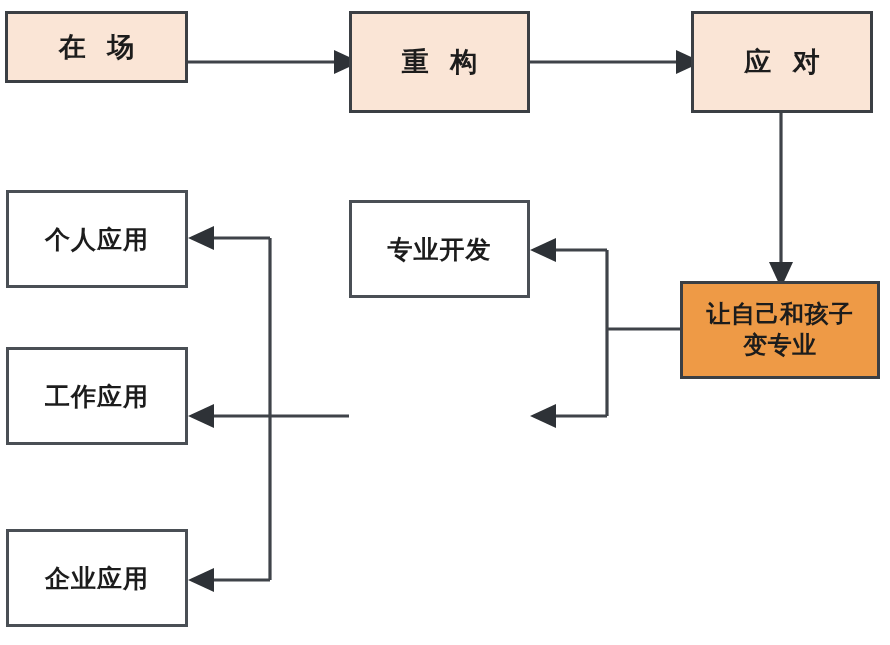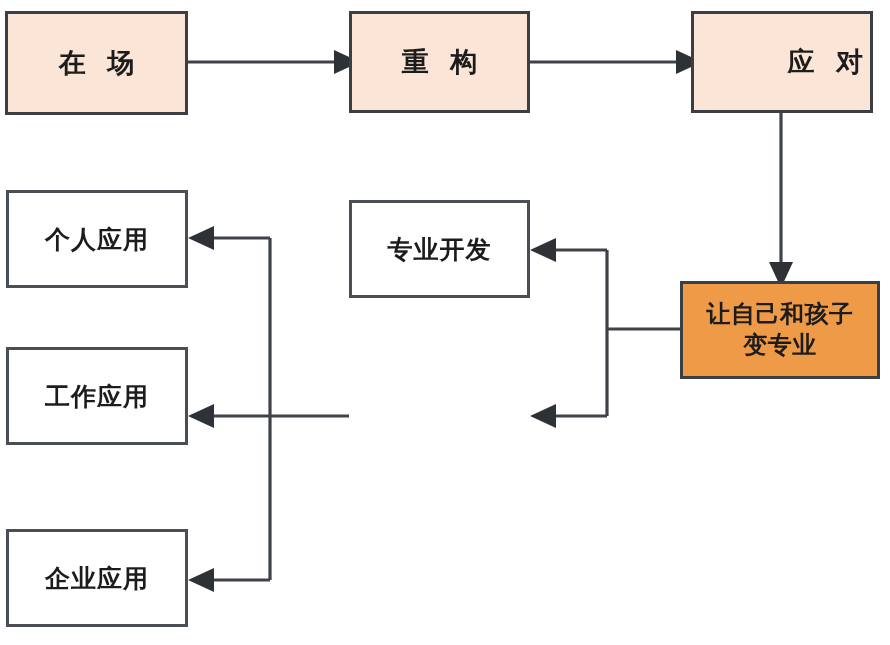--- a/index.html
+++ b/index.html
@@ -116,29 +116,29 @@
       <line x1="270" y1="238" x2="214" y2="238"></line>
       <polygon points="214,226 188,238 214,250"></polygon>
     </g>
 
     <g>
       <line x1="270" y1="580" x2="214" y2="580"></line>
       <polygon points="214,568 188,580 214,592"></polygon>
     </g>
   </svg>
 
-  <div class="node stage" style="left:5px; top:11px; width:183px; height:104px;">
+  <div class="node stage" style="left:5px; top:11px; width:183px; height:72px;">
     <span class="label">在 场</span>
   </div>
 
   <div class="node stage" style="left:349px; top:11px; width:181px; height:102px;">
     <span class="label">重 构</span>
   </div>
 
-  <div class="node stage" style="left:691px; top:11px; width:182px; height:102px;justify-content:flex-end;">
+  <div class="node stage" style="left:691px; top:11px; width:182px; height:102px;">
     <span class="label">应 对</span>
   </div>
 
   <div class="node accent" style="left:680px; top:281px; width:200px; height:98px; flex-direction:column;">
     <span class="label">让自己和孩子</span>
     <span class="label">变专业</span>
   </div>
 
   <div class="node plain" style="left:6px; top:190px; width:182px; height:98px;">
     <span class="label">个人应用</span>

